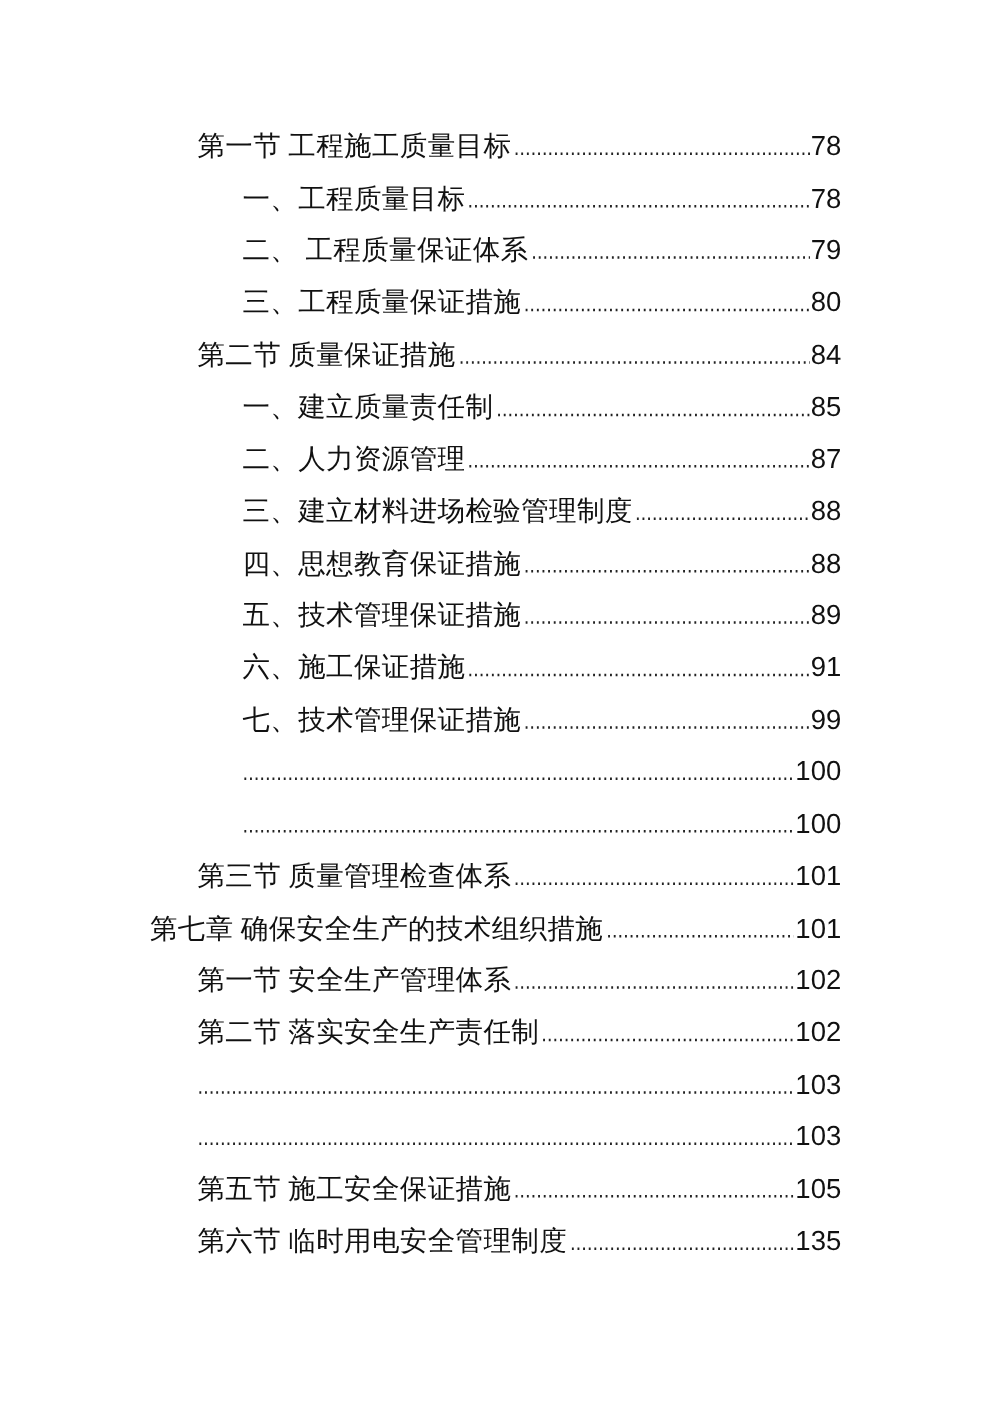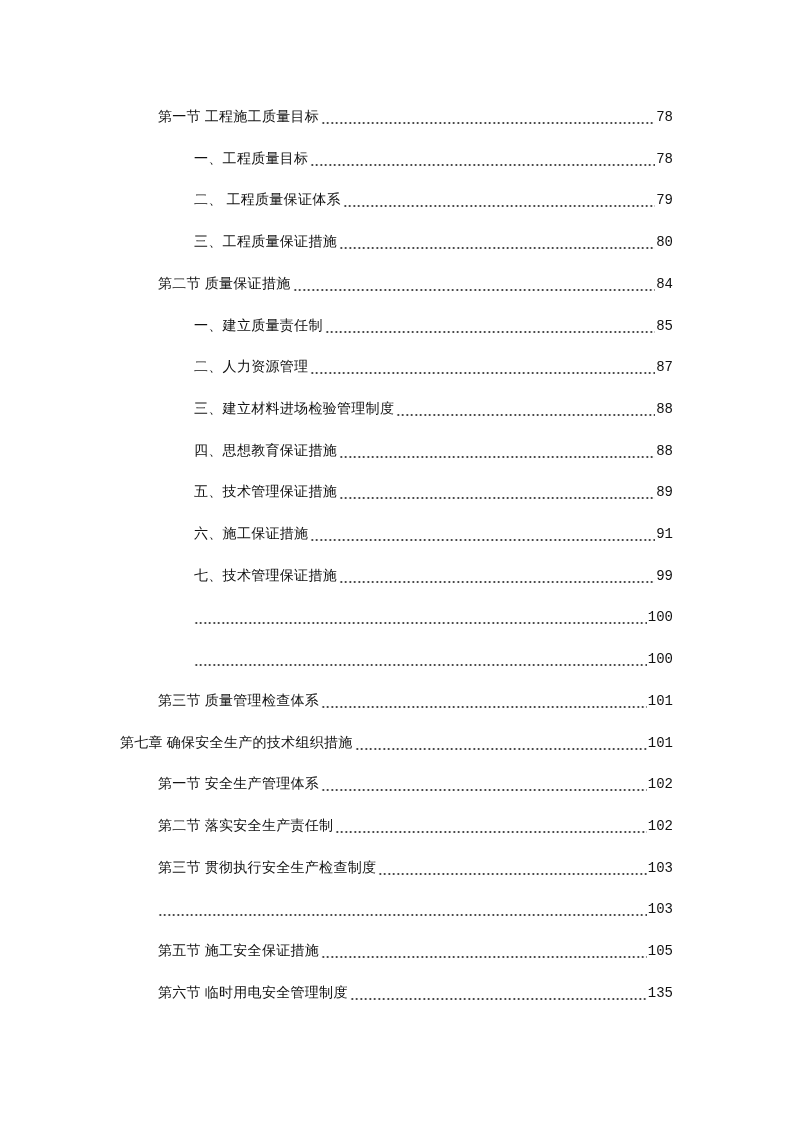--- a/index.html
+++ b/index.html
@@ -1,32 +1,32 @@
 <!DOCTYPE html>
 <html><head>
 <meta charset="utf-8">
 <style>
   html, body { margin: 0; padding: 0; background: #ffffff; }
   body { width: 793px; height: 1122px; position: relative; overflow: hidden;
          font-family: "Liberation Serif", "DejaVu Serif", serif; color: #111; }
   .toc { position: absolute; left: 0; top: 104px; width: 793px; }
   .toc-row { position: absolute; height: 26px; display: flex; align-items: flex-end;
-             font-size: 14px; line-height: 26px; white-space: nowrap; right: 120px; }
+             font-size: 22px; line-height: 26px; white-space: nowrap; right: 120px; }
   .toc-row.lvl-0 { left: 120px; }
   .toc-row.lvl-1 { left: 158px; }
   .toc-row.lvl-2 { left: 194px; }
   .toc-title { flex: 0 0 auto; padding-right: 2px; letter-spacing: 0.3px; }
   .toc-leader { flex: 1 1 auto; overflow: hidden; position: relative; height: 26px; }
   .toc-leader::before {
     content: "";
     position: absolute; left: 0; right: 0; bottom: 6px; height: 2px;
     background-image: radial-gradient(circle, #222 0.9px, transparent 1.1px);
     background-size: 4.5px 2px; background-repeat: repeat-x;
   }
-  .toc-page { flex: 0 0 auto; padding-left: 1px; font-family: Liberation Mono, monospace; text-align: center; }
+  .toc-page { flex: 0 0 auto; padding-left: 1px; font-family: Liberation Sans, sans-serif; text-align: center; }
 </style>
 </head>
 <body>
 
 <div class="toc">
   <div class="toc-row lvl-1" style="top:0px">
     <span class="toc-title">第一节  工程施工质量目标</span>
     <span class="toc-leader"></span>
     <span class="toc-page">78</span>
   </div>
@@ -107,21 +107,20 @@
     <span class="toc-title">第一节  安全生产管理体系</span>
     <span class="toc-leader"></span>
     <span class="toc-page">102</span>
   </div>
   <div class="toc-row lvl-1" style="top:708.9px">
     <span class="toc-title">第二节  落实安全生产责任制</span>
     <span class="toc-leader"></span>
     <span class="toc-page">102</span>
   </div>
   <div class="toc-row lvl-1" style="top:750.6px">
-    <span class="toc-title">第三节  贯彻执行安全生产检查制度</span>
     <span class="toc-leader"></span>
     <span class="toc-page">103</span>
   </div>
   <div class="toc-row lvl-1" style="top:792.3px">
     <span class="toc-leader"></span>
     <span class="toc-page">103</span>
   </div>
   <div class="toc-row lvl-1" style="top:834px">
     <span class="toc-title">第五节  施工安全保证措施</span>
     <span class="toc-leader"></span>

